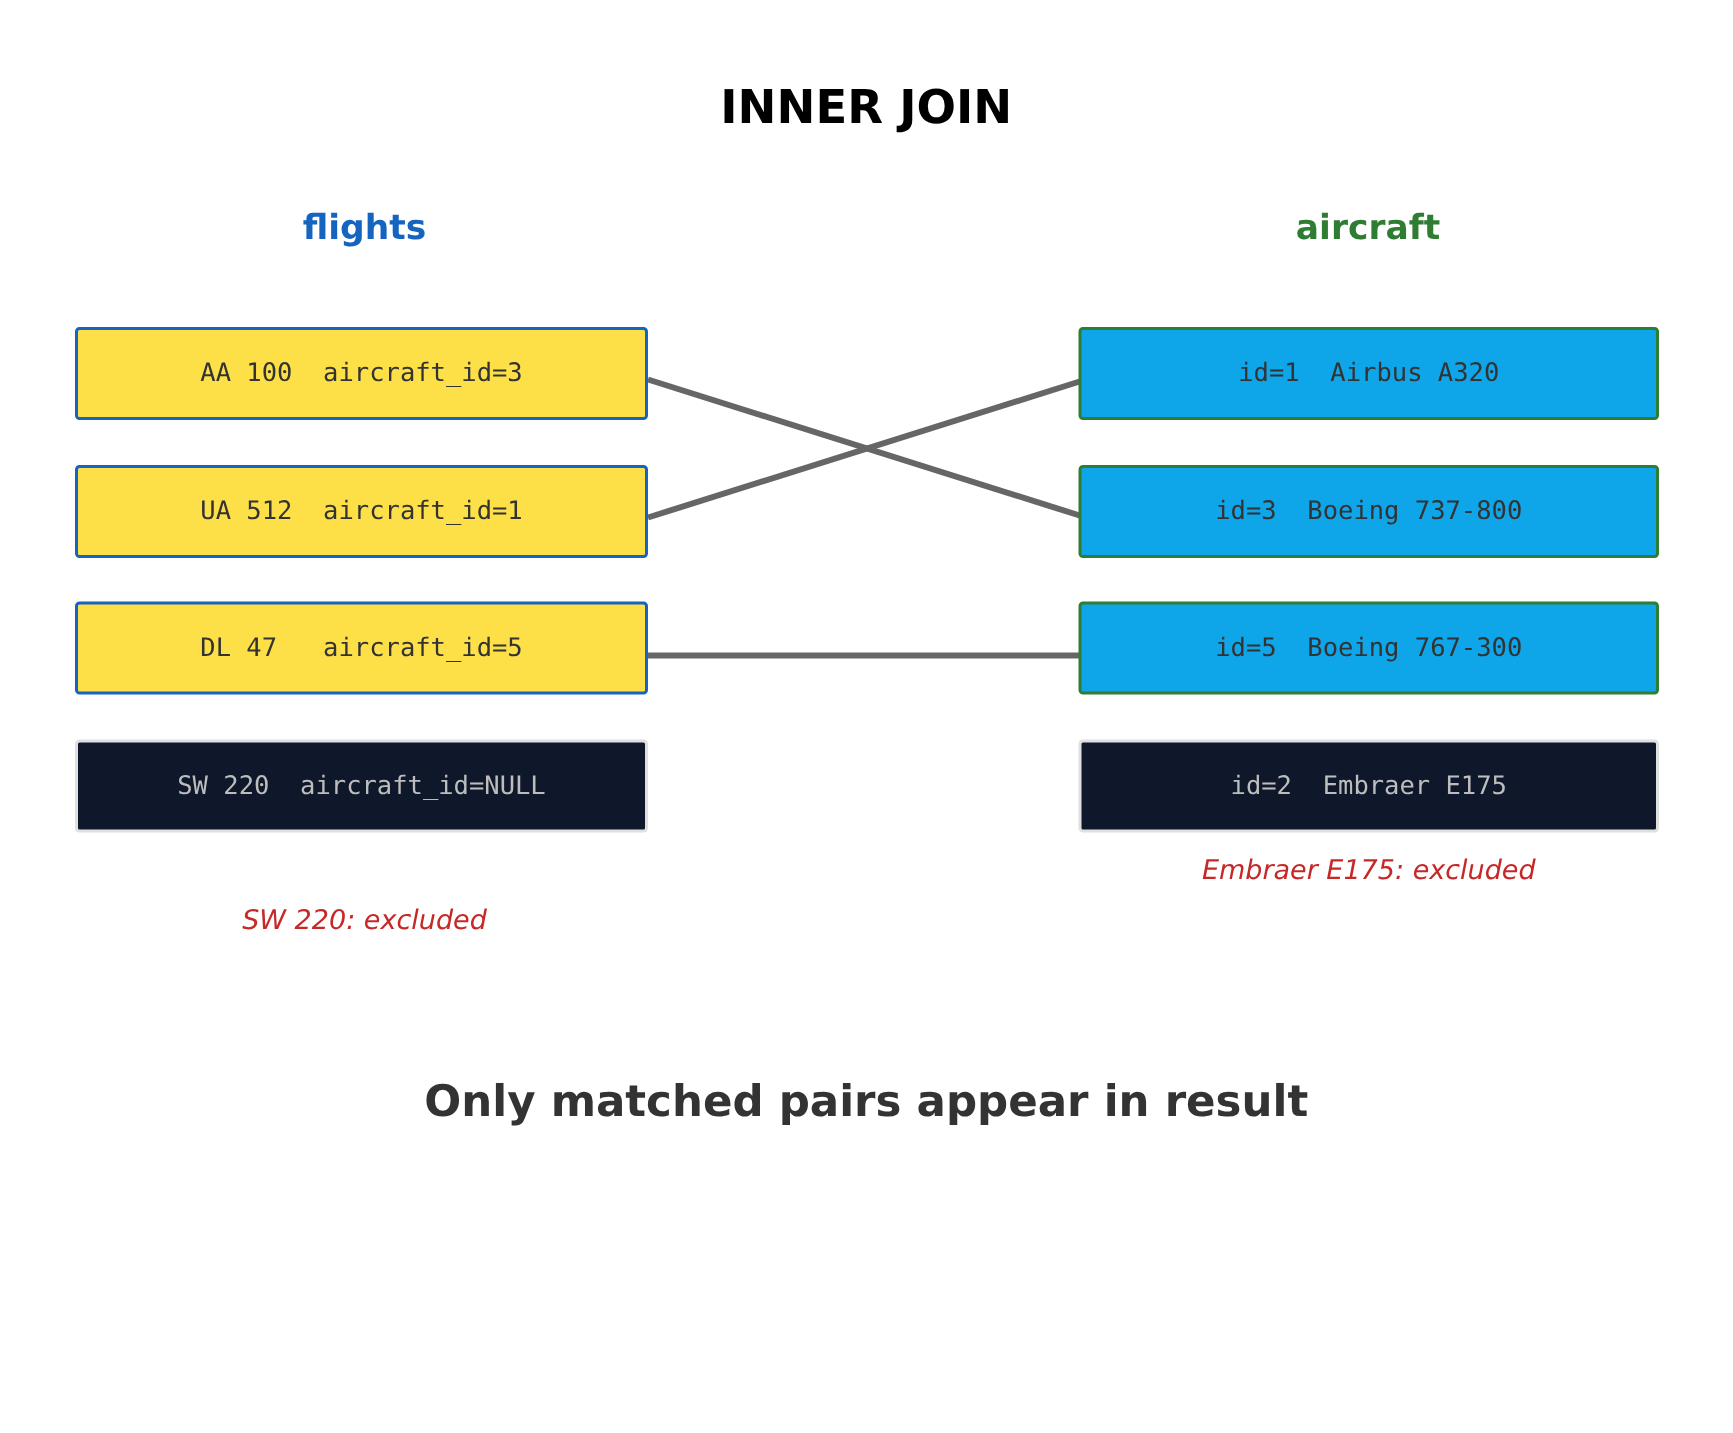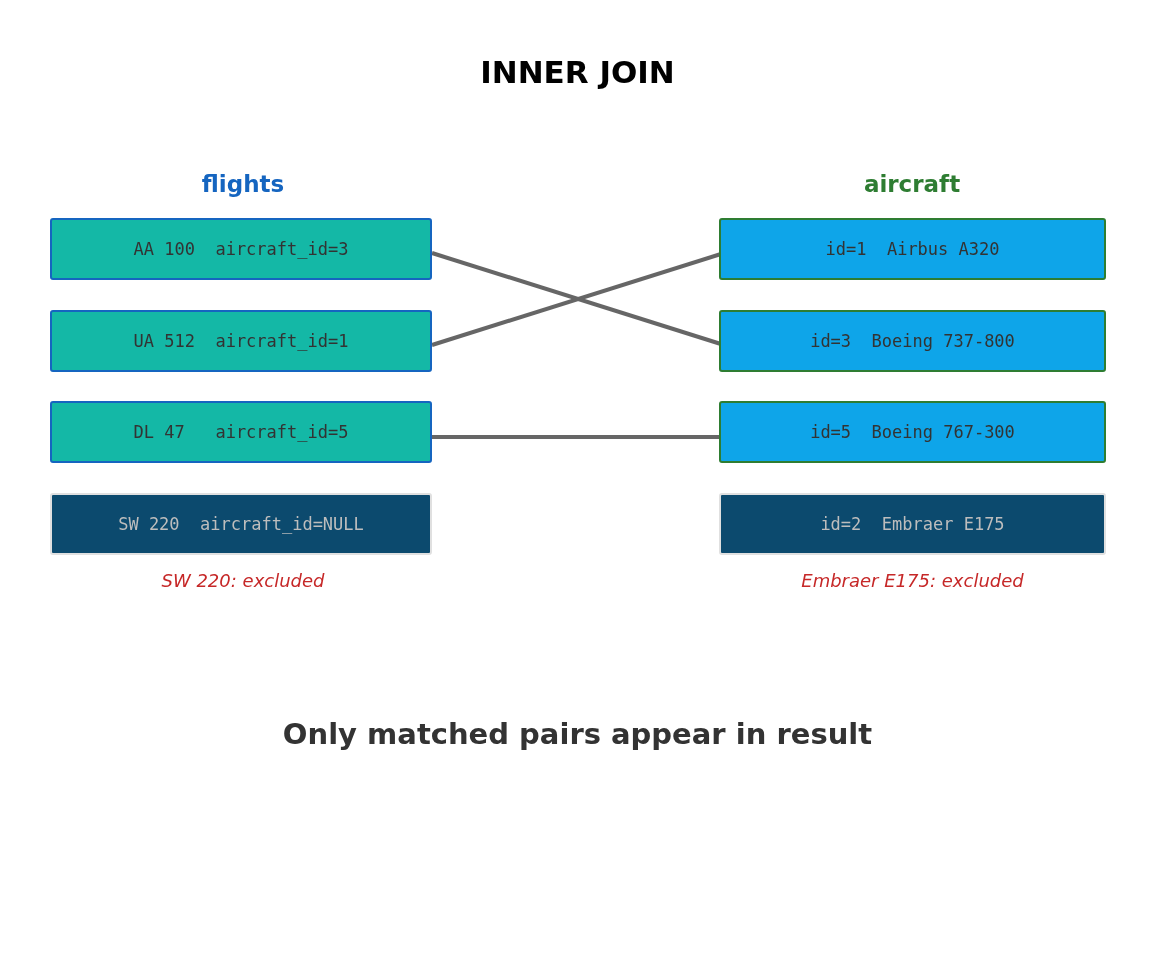--- a/index.html
+++ b/index.html
@@ -1,28 +1,28 @@
 <!DOCTYPE html>
 <html><head>
 <meta charset="utf-8">
 <style>
   html, body { margin:0; padding:0; background:#ffffff; }
   body { width:1155px; height:955px; position:relative; overflow:hidden; font-family:"DejaVu Sans", sans-serif; }
   .title { position:absolute; left:0; width:1155px; top:54px; text-align:center; font-size:31px; font-weight:bold; color:#000; }
-  .col-head { position:absolute; top:171px; width:386px; text-align:center; font-size:23px; font-weight:bold; }
+  .col-head { position:absolute; top:139px; width:386px; text-align:center; font-size:23px; font-weight:bold; }
   .col-head.left { left:50px; color:#1565c0; }
   .col-head.right { left:719px; color:#2e7d32; }
   .box { position:absolute; width:382px; height:62px; border-radius:3px; border:2px solid; box-sizing:border-box;
          display:flex; align-items:center; justify-content:center;
          font-family:"DejaVu Sans Mono", monospace; font-size:17px; color:#333; white-space:pre; }
-  .box.flight { left:50px; background:#14b8a6; border-color:#1565c0; }
+  .box.flight { left:50px; background:#fde047; border-color:#1565c0; }
   .box.aircraft { left:719px; width:387px; background:#0ea5e9; border-color:#2e7d32; }
-  .box.excluded { background:#0c4a6e; border-color:#e0e0e0; color:#bdbdbd; }
+  .box.excluded { background:#0f172a; border-color:#e0e0e0; color:#bdbdbd; }
   .note { position:absolute; top:570px; text-align:center; font-size:18px; font-style:italic; color:#c62828; line-height:22px; }
-  .note.left { left:50px; width:386px; }
+  .note.left { left:50px; width:386px;margin-top:33px; }
   .note.right { left:719px; width:387px; }
   .footer { position:absolute; top:717px; left:0; width:1155px; text-align:center; font-size:29px; font-weight:bold; color:#333; }
   svg.links { position:absolute; left:0; top:0; width:1155px; height:955px; pointer-events:none; }
 </style>
 </head>
 <body>
 
 <div class="title">INNER JOIN</div>
 
 <div class="col-head left">flights</div>

